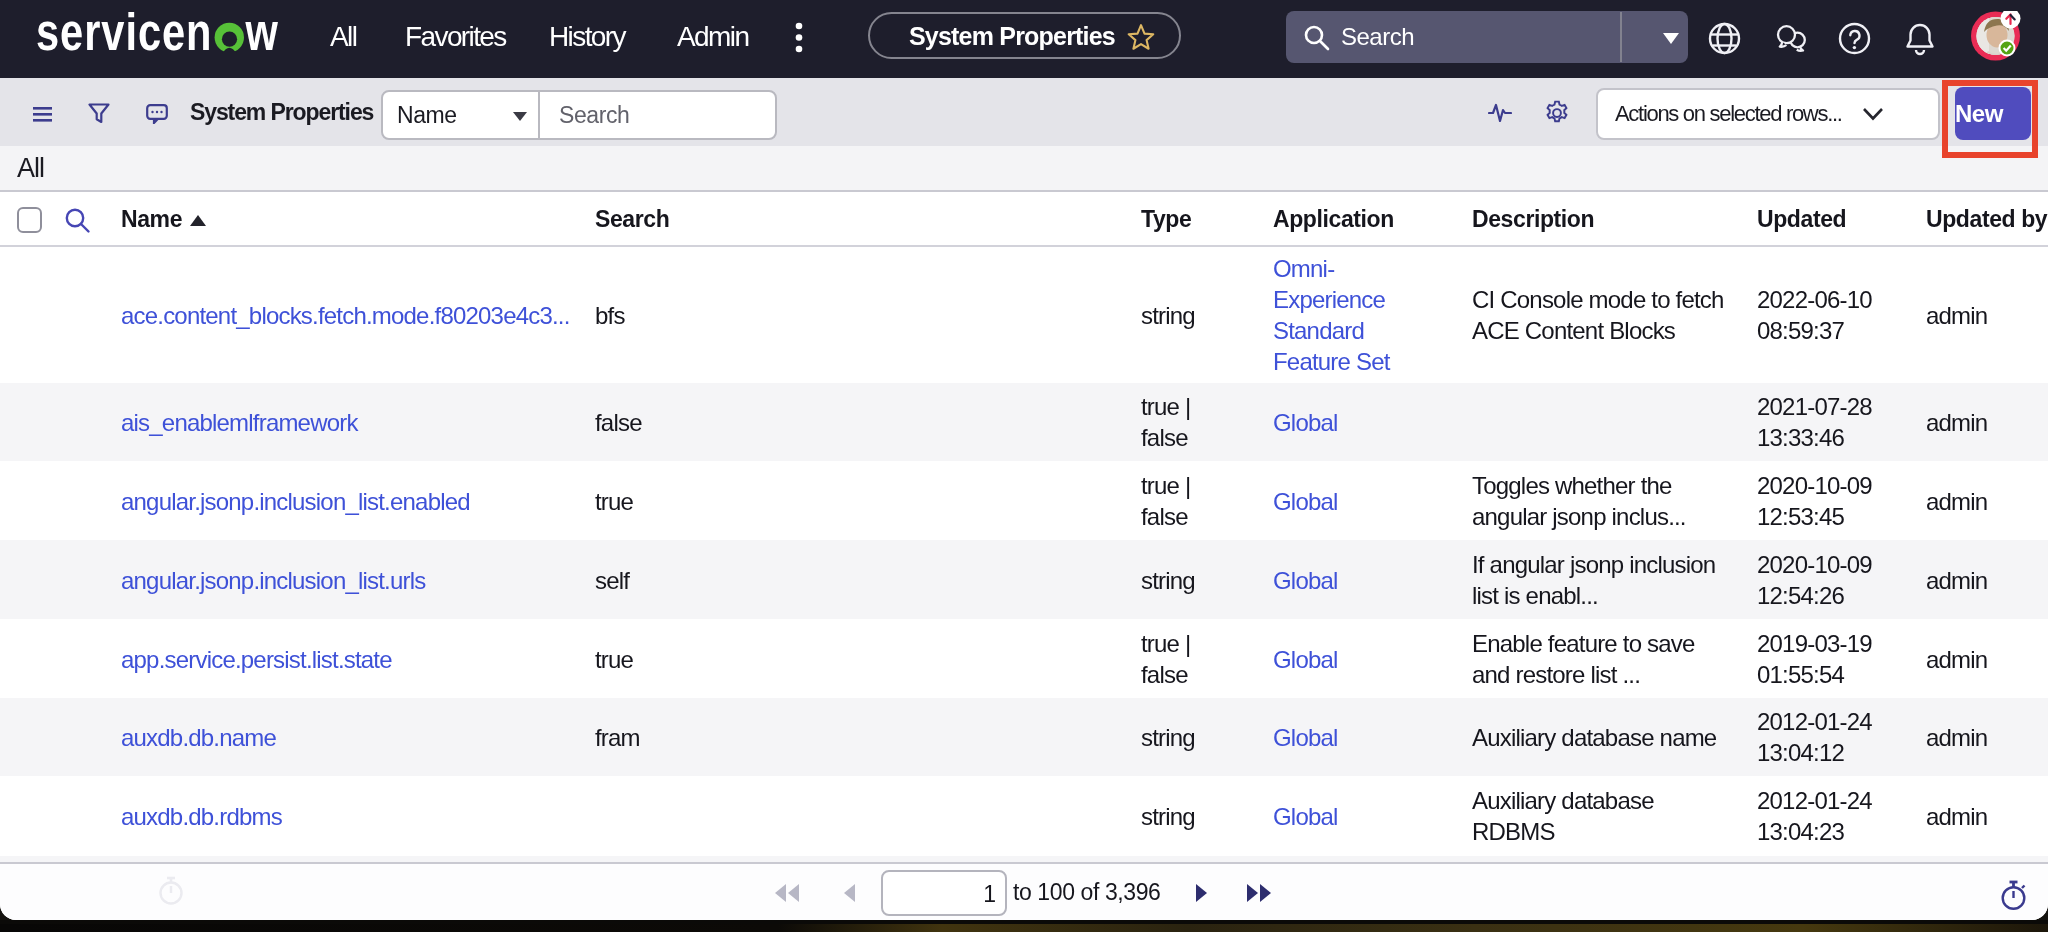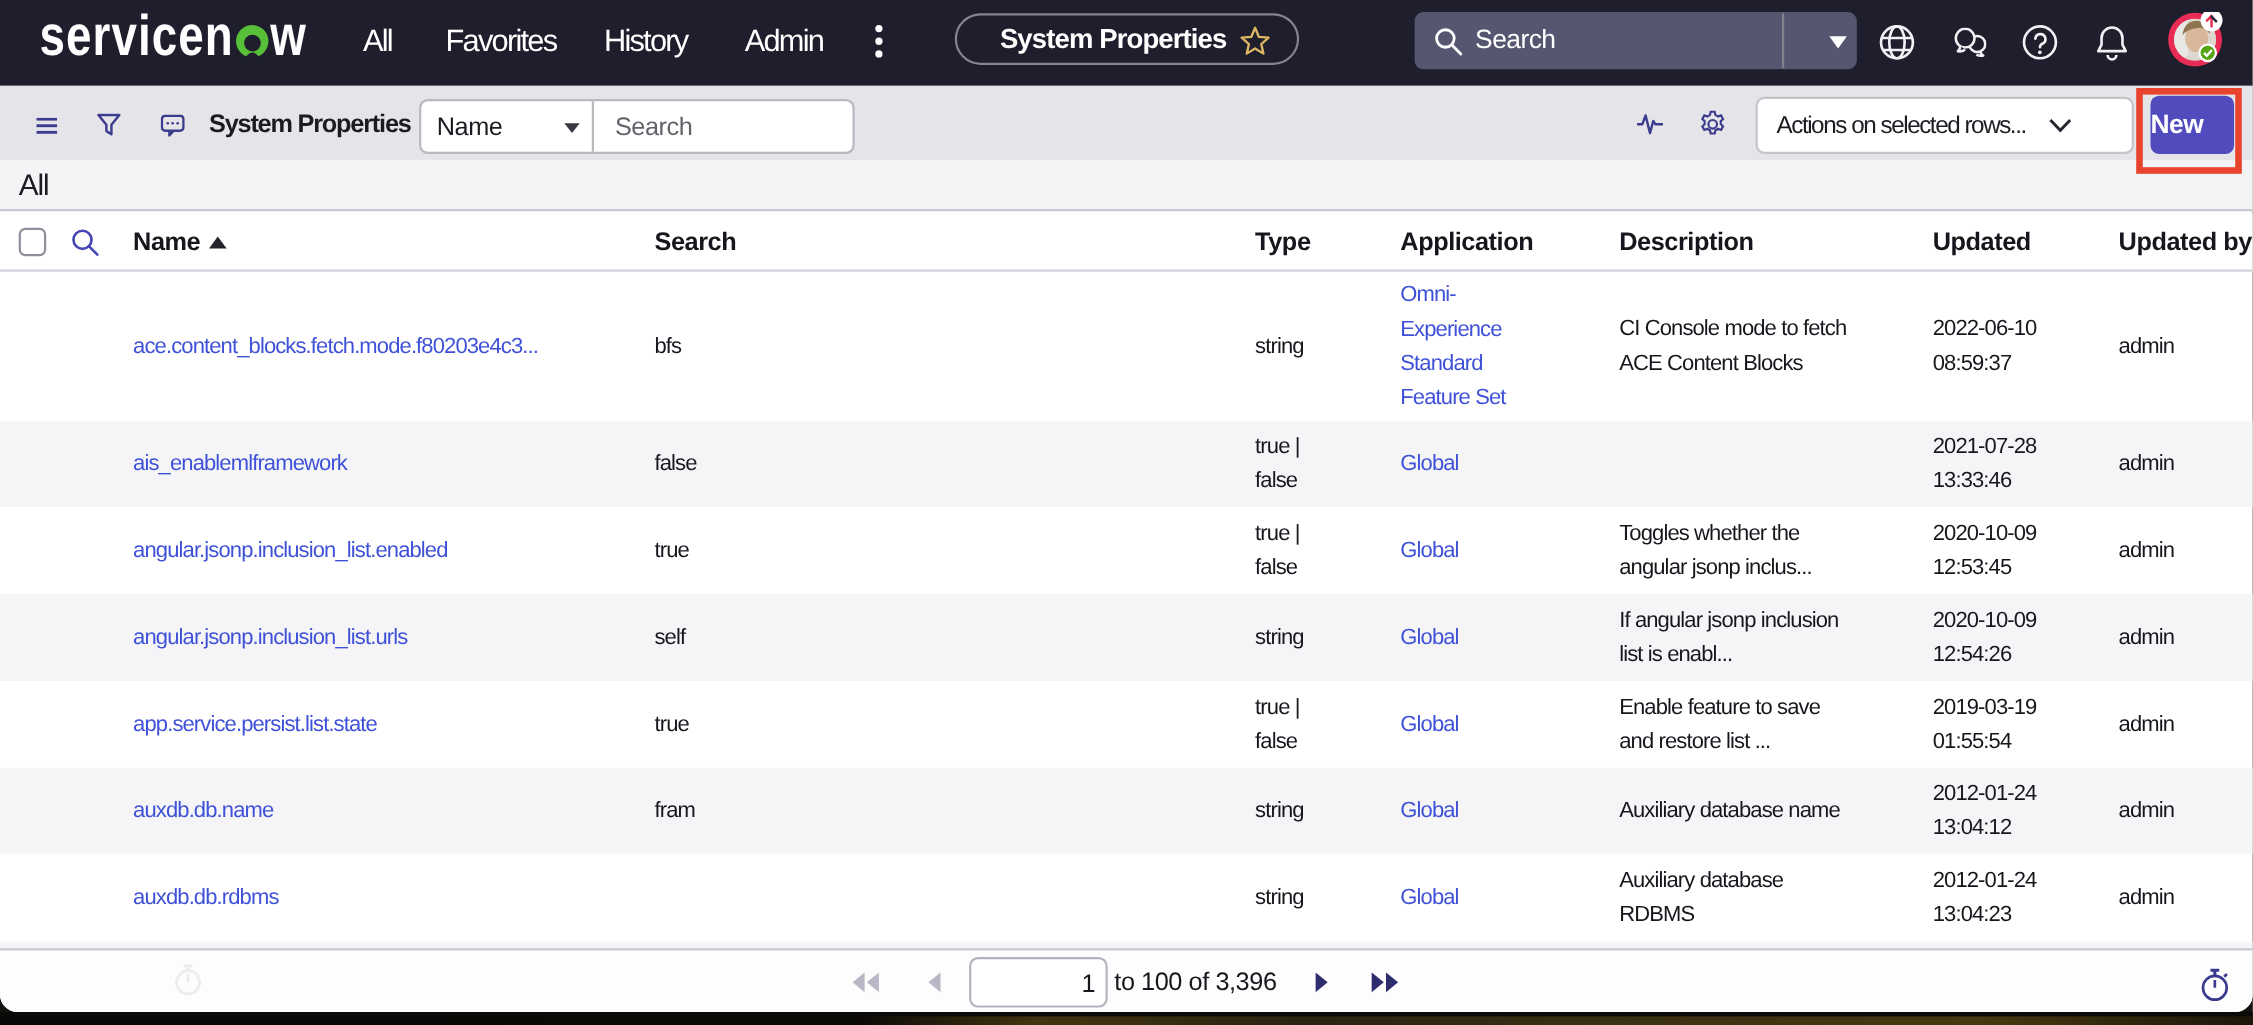--- a/index.html
+++ b/index.html
@@ -30,21 +30,21 @@
 .redbox{position:absolute;left:1942px;top:80px;width:96px;height:78px;border:6px solid #e8432c;z-index:5}
 
 .allrow{position:absolute;left:0;top:146px;width:2048px;height:46px;background:#f4f4f6;border-bottom:2px solid #c9c9d1}
 .allrow .t{position:absolute;left:17px;top:0;height:44px;line-height:44px;font-size:27px;color:#1b1b22;letter-spacing:-1px}
 
 .thead{position:absolute;left:0;top:194px;width:2048px;height:53px;background:#fff;border-bottom:2px solid #d2d2da}
 .th{position:absolute;top:0;height:51px;line-height:51px;font-weight:bold;font-size:23px;color:#16161d;letter-spacing:-0.4px}
 .cb{position:absolute;left:17px;top:13px;width:25px;height:26px;background:#fff;border:2px solid #8f8f9b;border-radius:6px}
 .row{position:absolute;left:0;width:2048px}
 .gray{background:#f5f5f7}
-.cell{position:absolute;top:50%;transform:translateY(-50%);font-size:20px;color:#16161d;line-height:31px;letter-spacing:-0.8px}
+.cell{position:absolute;top:50%;transform:translateY(-50%);font-size:24px;color:#16161d;line-height:31px;letter-spacing:-0.8px}
 .cell a{color:#3e51d8;text-decoration:none}
 .c-name{left:121px;width:470px}
 .c-val{left:595px;width:530px}
 .c-type{left:1141px;width:125px}
 .c-app{left:1273px;width:190px}
 .c-desc{left:1472px;width:280px}
 .c-upd{left:1757px;width:165px}
 .c-by{left:1926px;width:120px}
 
 .footer{position:absolute;left:0;top:862px;width:2048px;height:58px;background:#fdfdfe;border-top:2px solid #c9c9d1}

